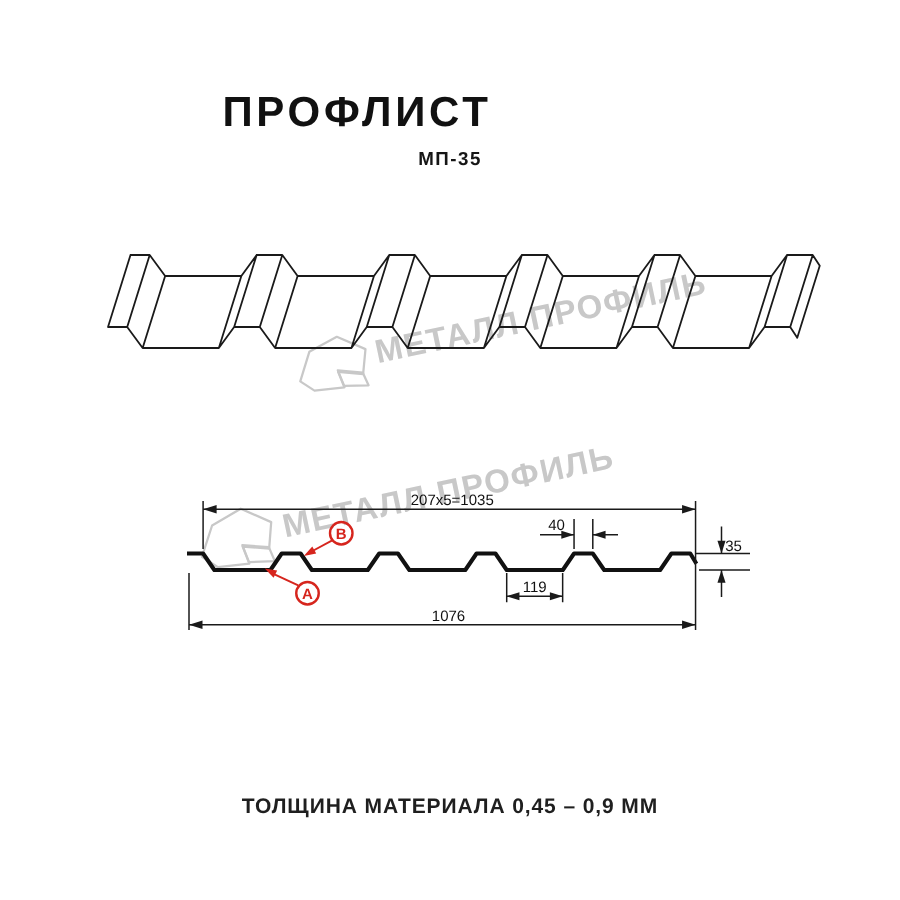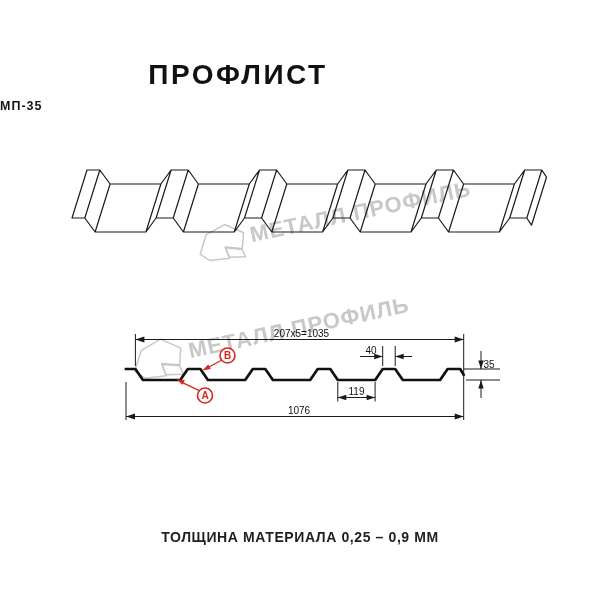--- a/index.html
+++ b/index.html
@@ -10,21 +10,21 @@
   html,body{margin:0;padding:0;}
   body{
     width:600px;height:600px;background:#ffffff;position:relative;overflow:hidden;
     font-family:"Liberation Sans", sans-serif;
   }
   .page-title{
     position:absolute;top:59px;left:0;width:476px;text-align:center;
     font-size:28px;font-weight:800;letter-spacing:2.5px;color:#111;
   }
   .page-subtitle{
-    position:absolute;top:99px;left:0;width:600px;text-align:left;
+    position:absolute;top:99px;left:0;width:600px;text-align:center;
     font-size:12.5px;font-weight:700;letter-spacing:1px;color:#161616;
   }
   .thickness-note{
     position:absolute;top:529px;left:0;width:600px;text-align:center;
     font-size:14px;font-weight:600;letter-spacing:0.6px;color:#1f1f1f;
   }
   svg{position:absolute;top:0;left:0;}
   .wm-text{
     font-size:22px;font-weight:700;letter-spacing:1px;
     fill:var(--wm);
@@ -131,13 +131,13 @@
 
   <g>
     <line class="red-ln" x1="198.8" y1="390.3" x2="183" y2="382.9"></line>
     <path class="red-arrow" d="M176.5,379 L184.8,380.3 L182.4,385.1 Z"></path>
     <circle class="red-circle" cx="205" cy="395.5" r="7.5"></circle>
     <text class="red-letter" x="205" y="399" text-anchor="middle">А</text>
   </g>
 
 </svg>
 
-<div class="thickness-note">ТОЛЩИНА МАТЕРИАЛА 0,25 – 0,9 ММ</div>
+<div class="thickness-note">ТОЛЩИНА МАТЕРИАЛА 0,45 – 0,9 ММ</div>
 
 </body></html>

